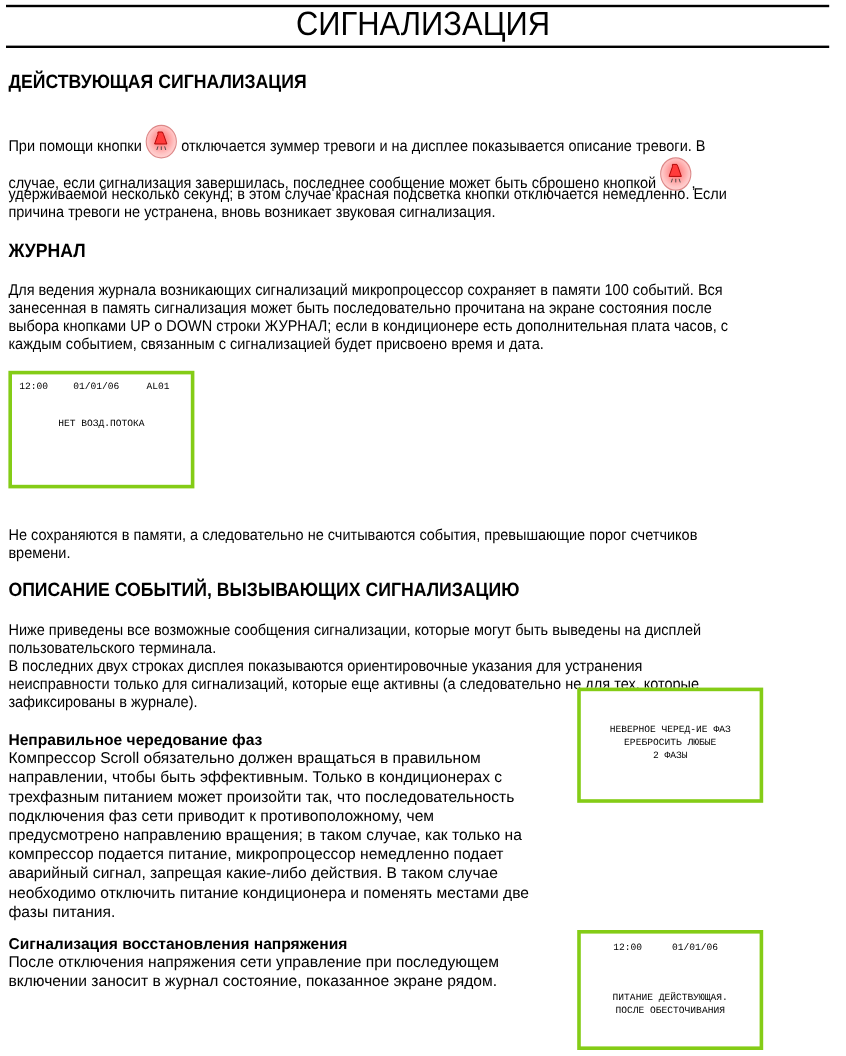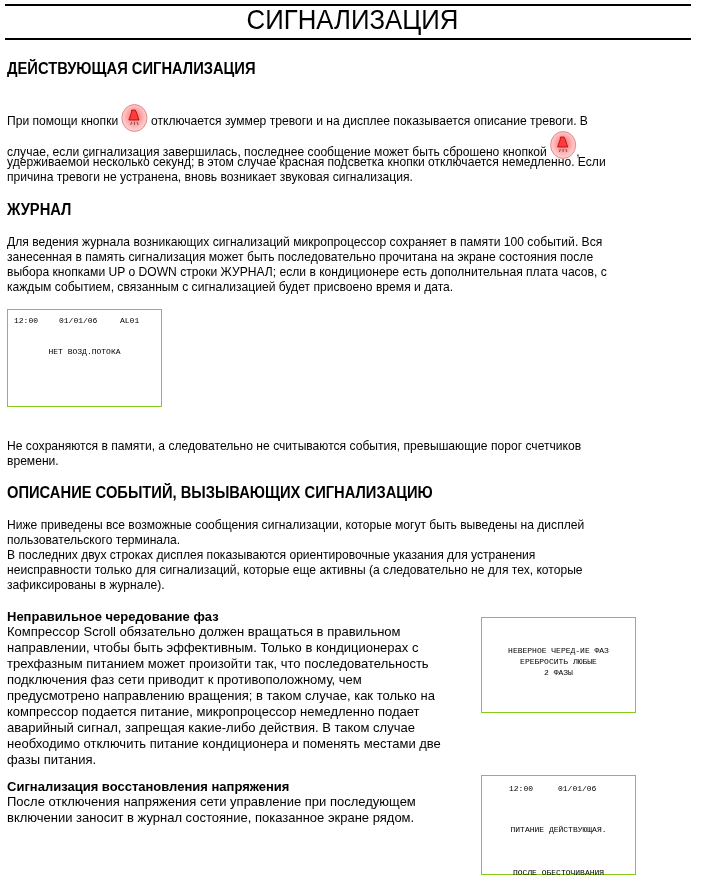--- a/index.html
+++ b/index.html
@@ -4,21 +4,21 @@
 <style>
   html, body { margin: 0; padding: 0; background: #ffffff; }
   body { width: 705px; height: 880px; position: relative; overflow: hidden; color: #000; font-family: "Liberation Sans", sans-serif; }
   .abs { position: absolute; }
   .rule { position: absolute; left: 5px; width: 686px; height: 1.5px; background: #000; }
   .title { position: absolute; left: 0; width: 705px; top: 4px; text-align: center; font-size: 28px; font-weight: normal; letter-spacing: 0px; transform: scaleX(0.92); }
   .h1 { position: absolute; left: 7px; font-weight: bold; font-size: 16px; transform-origin: left; transform: scaleX(0.92); white-space: nowrap; }
   .p { position: absolute; left: 7px; font-size: 13px; line-height: 16px; white-space: nowrap; transform-origin: left; transform: scaleX(0.93); }
   .p2 { position: absolute; left: 7px; font-size: 13px; line-height: 16px; white-space: nowrap; }
   .h2 { position: absolute; left: 7px; font-weight: bold; font-size: 13px; white-space: nowrap; }
-  .lcd { position: absolute; border: 1px solid #84cc16; background: #fff; font-family: "Liberation Mono", monospace; font-size: 8px; line-height: 10px; box-sizing: border-box; }
+  .lcd { position: absolute; border: 3px solid #84cc16; background: #fff; font-family: "Liberation Mono", monospace; font-size: 8px; line-height: 10px; box-sizing: border-box; }
   .lcd .ln { position: absolute; left: 0; right: 0; text-align: center; white-space: pre; }
   .bell { display: inline-block; width: 26px; height: 26px; border-radius: 50%; background: radial-gradient(circle at 50% 45%, #ff6a6a 0%, #ffc4c4 60%, #ffe6e6 100%); border: 1px solid #d88; vertical-align: middle; position: relative; }
   .bell svg { position: absolute; left: 5px; top: 3px; }
 </style>
 </head>
 <body>
 
 <div class="rule" style="top:4px;"></div>
 <div class="title">СИГНАЛИЗАЦИЯ</div>
 <div class="rule" style="top:38px;"></div>
@@ -79,28 +79,28 @@
 <div class="p2" style="top:624px;">Компрессор Scroll обязательно должен вращаться в правильном</div>
 <div class="p2" style="top:640px;">направлении, чтобы быть эффективным. Только в кондиционерах с</div>
 <div class="p2" style="top:656px;">трехфазным питанием может произойти так, что последовательность</div>
 <div class="p2" style="top:672px;">подключения фаз сети приводит к противоположному, чем</div>
 <div class="p2" style="top:688px;">предусмотрено направлению вращения; в таком случае, как только на</div>
 <div class="p2" style="top:704px;text-align:center;">компрессор подается питание, микропроцессор немедленно подает</div>
 <div class="p2" style="top:720px;text-align:center;">аварийный сигнал, запрещая какие-либо действия. В таком случае</div>
 <div class="p2" style="top:736px;">необходимо отключить питание кондиционера и поменять местами две</div>
 <div class="p2" style="top:752px;">фазы питания.</div>
 
-<div class="lcd" style="left:481px; top:617px; width:155px; height:96px;">
+<div class="lcd" style="left:481px; top:573px; width:155px; height:96px;">
   <div class="ln" style="top:28px;">НЕВЕРНОЕ ЧЕРЕД-ИЕ ФАЗ</div>
   <div class="ln" style="top:39px;">ЕРЕБРОСИТЬ ЛЮБЫЕ</div>
   <div class="ln" style="top:50px;">2 ФАЗЫ</div>
 </div>
 
 <div class="h2" style="top:779px;">Сигнализация восстановления напряжения</div>
 <div class="p2" style="top:794px;">После отключения напряжения сети управление при последующем</div>
 <div class="p2" style="top:810px;">включении заносит в журнал состояние, показанное экране рядом.</div>
 
 <div class="lcd" style="left:481px; top:775px; width:155px; height:100px;">
   <span class="abs" style="left:27px; top:8px;">12:00</span>
   <span class="abs" style="left:76px; top:8px;">01/01/06</span>
   <div class="ln" style="top:49px;">ПИТАНИЕ ДЕЙСТВУЮЩАЯ.</div>
-  <div class="ln" style="top:60px;margin-top:32px;">ПОСЛЕ ОБЕСТОЧИВАНИЯ</div>
+  <div class="ln" style="top:60px;">ПОСЛЕ ОБЕСТОЧИВАНИЯ</div>
 </div>
 
 </body></html>

